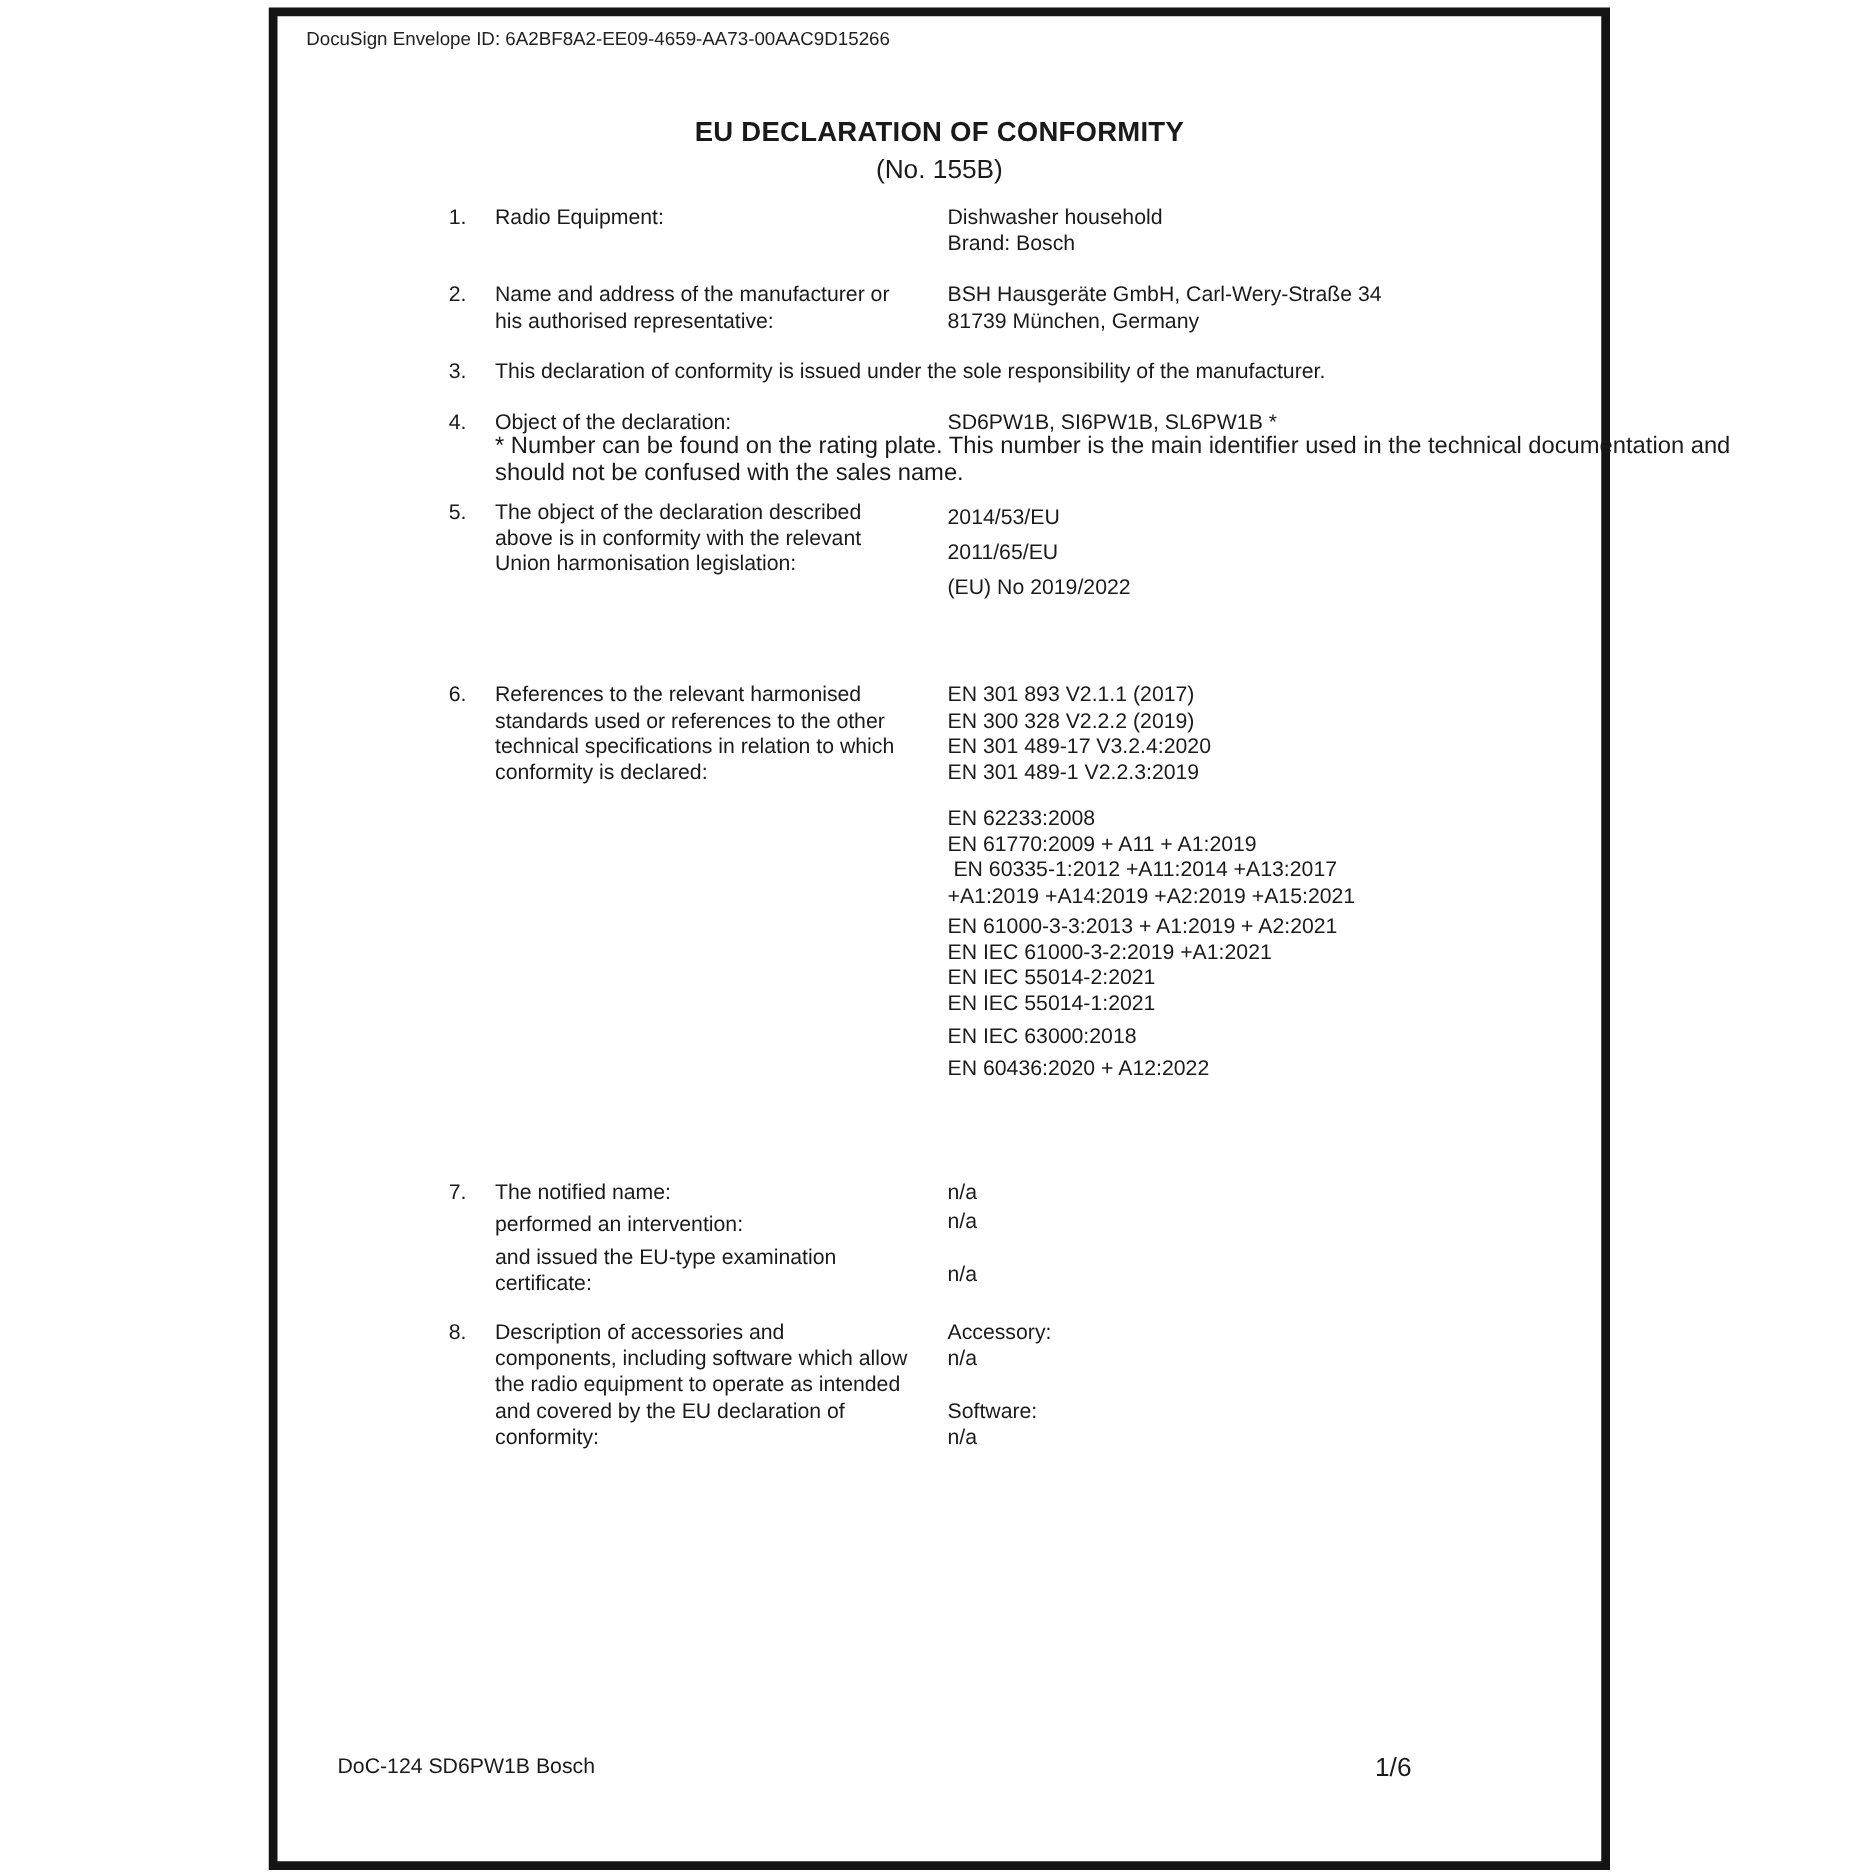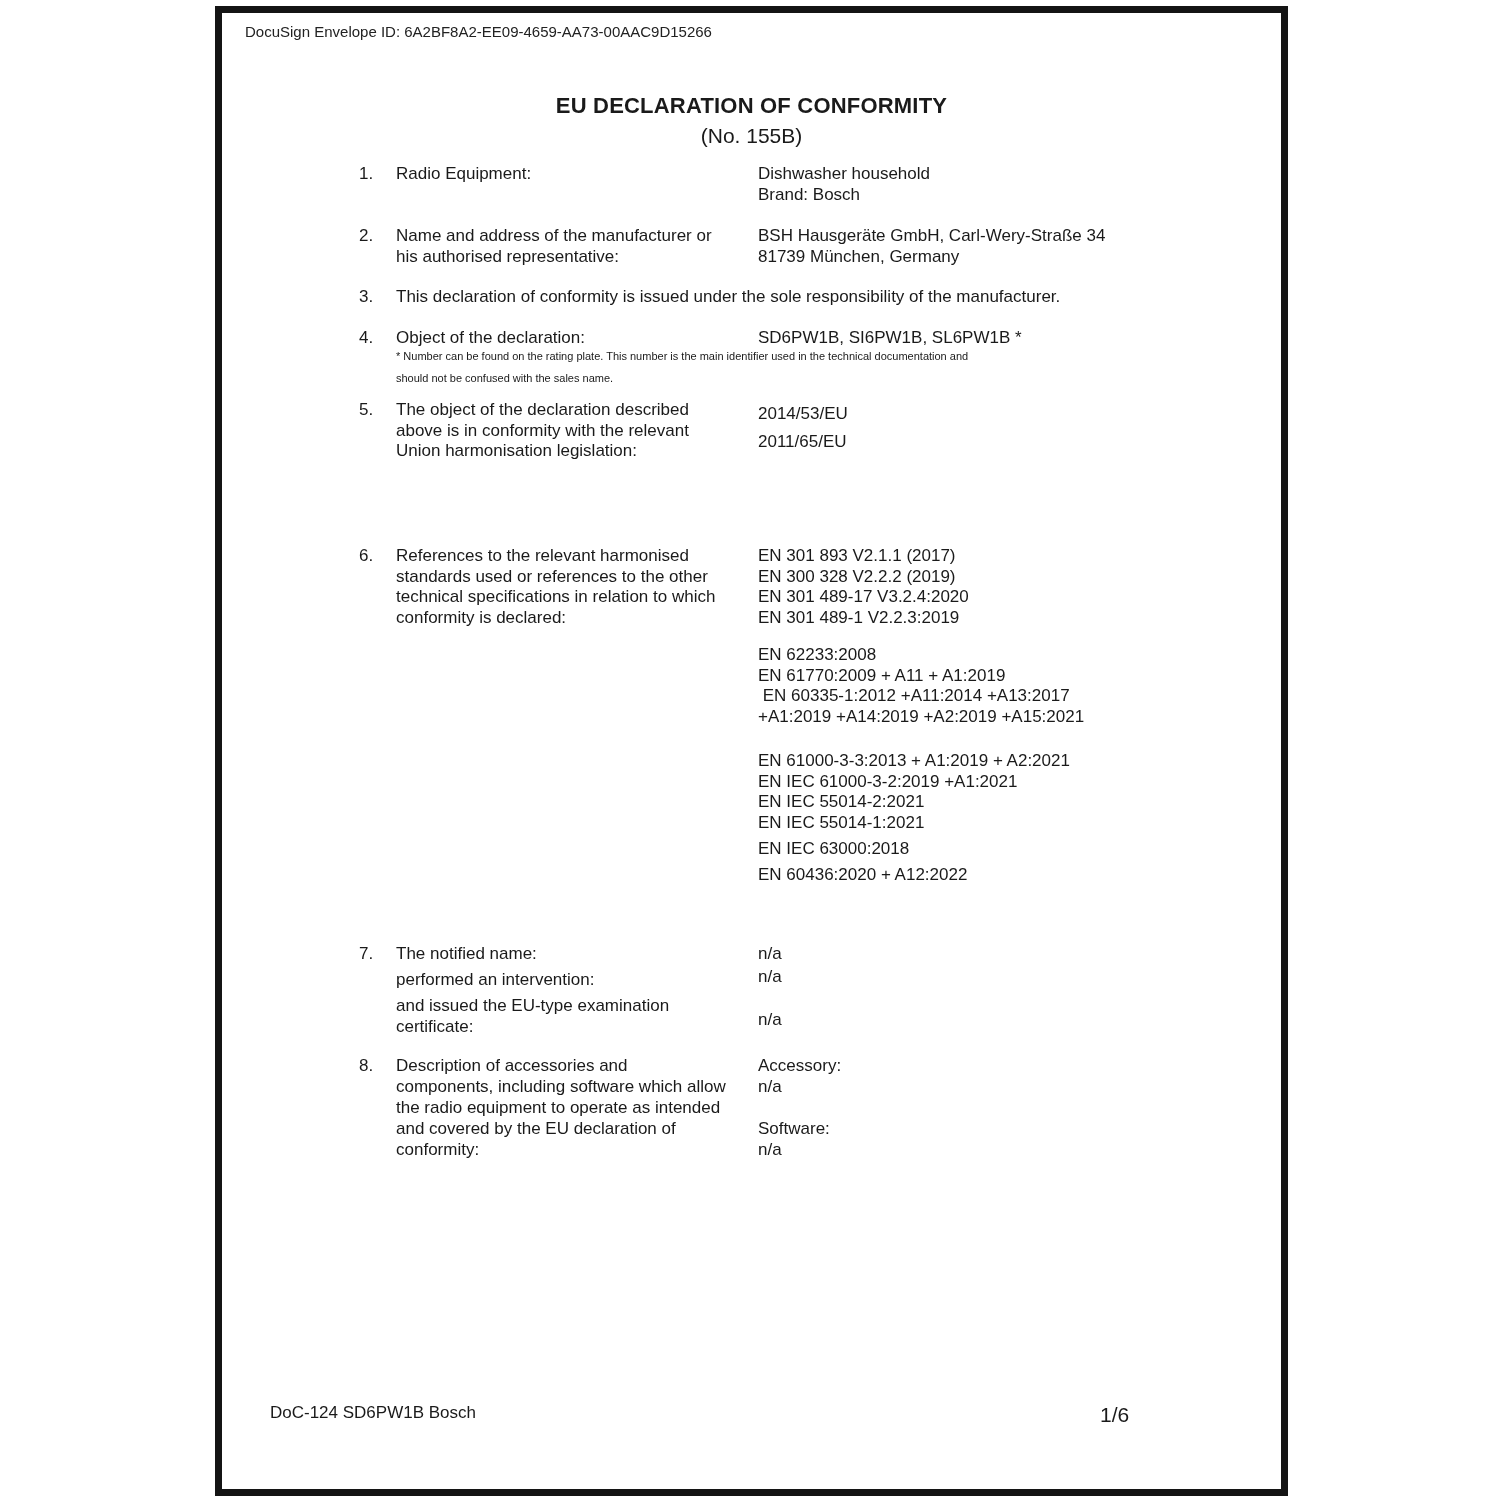--- a/index.html
+++ b/index.html
@@ -12,24 +12,24 @@
   .docusign { position:absolute; left:23px; top:10px; font-size:15px; color:#222; white-space:pre; }
   .title-block { position:absolute; left:0; top:80px; width:100%; text-align:center; }
   .title { font-size:22px; font-weight:700; letter-spacing:0.2px; }
   .subtitle { font-size:21px; margin-top:5px; }
   .row { position:absolute; left:137px; right:14px; display:grid; grid-template-columns:37px 362px 1fr; align-items:start; }
   .row.wide { grid-template-columns:37px 1fr; }
   .ln { font-size:17px; line-height:20.5px; min-height:20.5px; white-space:pre; }
   .lh28 .ln, .ln.lh28 { line-height:27.8px; min-height:27.8px; }
   .lh21 .ln, .ln.lh21 { line-height:21px; min-height:21px; }
   .num { }
-  .footnote { position:absolute; left:174px; top:333px; width:760px; font-size:11px; line-height:21.5px; color:#1a1a1a; }
+  .footnote { position:absolute; left:174px; top:333px; width:760px; font-size:19px; line-height:21.5px; color:#1a1a1a; }
   .fn-ln { white-space:pre; }
   .gap-xl { margin-top:17px; }
-  .gap-sm { margin-top:24px; }
+  .gap-sm { margin-top:4px; }
   .gap-xs { margin-top:5.5px; }
   .mt5 { margin-top:5.5px; }
   .mt2 { margin-top:2.5px; }
   .mt22 { margin-top:22.5px; }
   .footer-left { position:absolute; left:48px; top:1390px; font-size:17px; }
   .footer-right { position:absolute; left:878px; top:1390px; font-size:21px; }
 </style>
 </head>
 <body>
 
@@ -90,20 +90,21 @@
     <div class="row" style="top:387px">
       <div class="ln num">5.</div>
       <div>
         <div class="ln">The object of the declaration described</div>
         <div class="ln">above is in conformity with the relevant</div>
         <div class="ln">Union harmonisation legislation:</div>
       </div>
       <div class="lh28">
         <div class="ln">2014/53/EU</div>
         <div class="ln">2011/65/EU</div>
+        <div class="ln">(EU) No 2019/2022</div>
       </div>
     </div>
 
     <div class="row" style="top:533px">
       <div class="ln num">6.</div>
       <div>
         <div class="ln">References to the relevant harmonised</div>
         <div class="ln">standards used or references to the other</div>
         <div class="ln">technical specifications in relation to which</div>
         <div class="ln">conformity is declared:</div>

